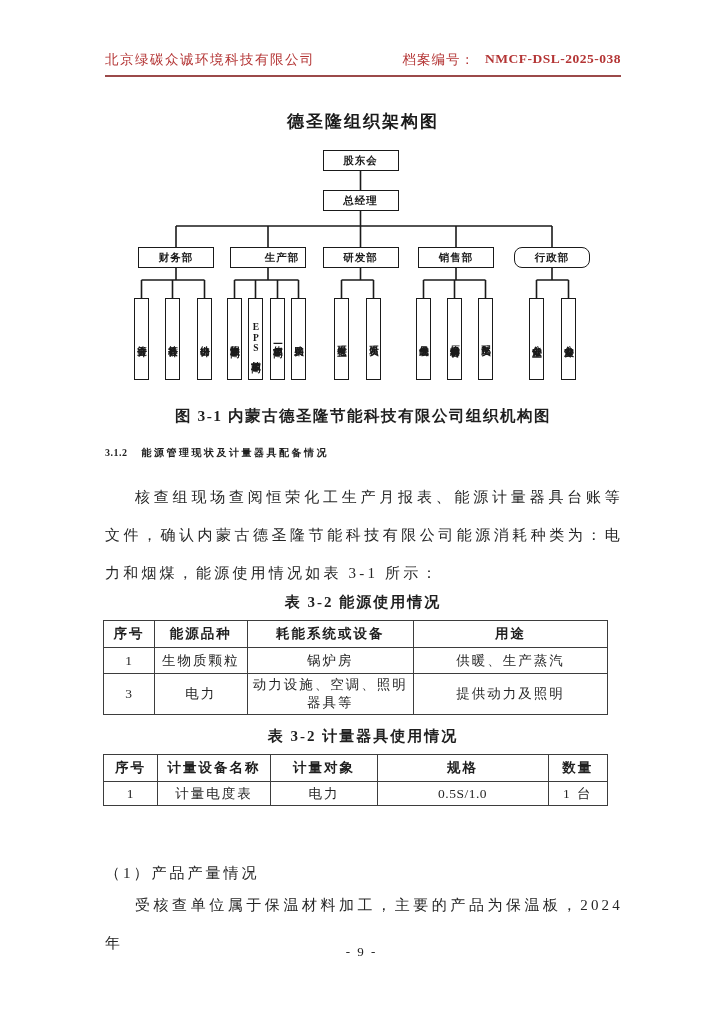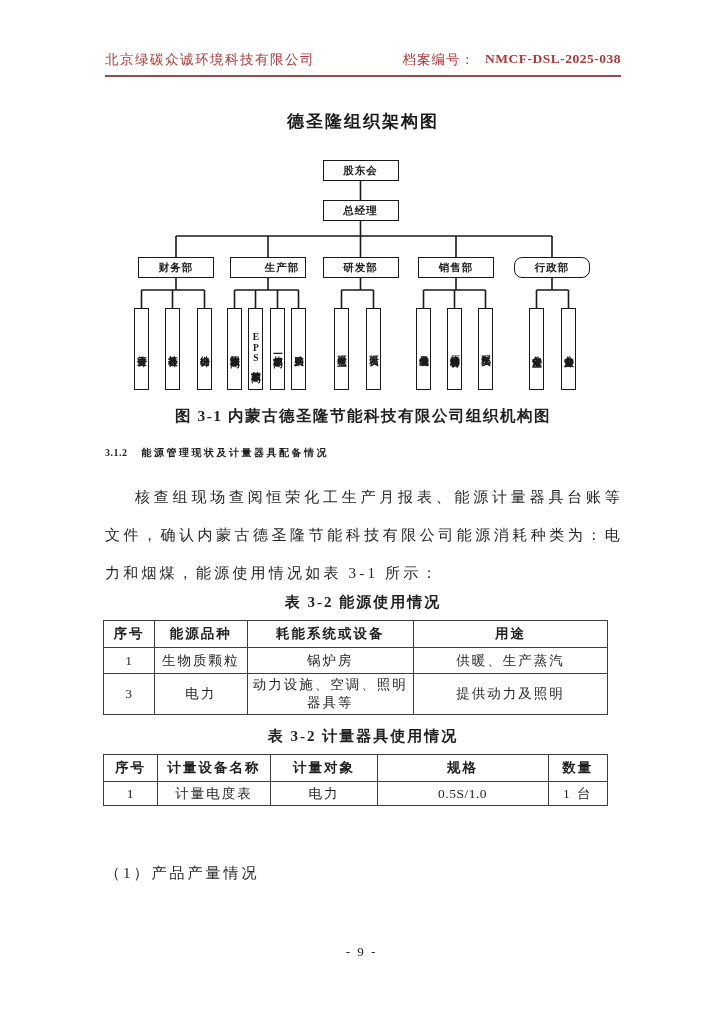--- a/index.html
+++ b/index.html
@@ -26,21 +26,21 @@
     letter-spacing: 1.5px;
   }
   .doc-header .file-no { display: flex; gap: 10px; letter-spacing: 1px; }
   .doc-header .file-no .val { font-family: "Liberation Serif", serif; font-weight: bold; letter-spacing: 0.5px; }
   
   .org-title {
     position: absolute; top: 110px; left: 105px; width: 516px;
     text-align: center; font-weight: bold; font-size: 17px; letter-spacing: 2px;
     color: #1a1a1a;
   }
-  .chart { position: absolute; top: 160px; left: 110px; width: 520px; height: 240px; }
+  .chart { position: absolute; top: 150px; left: 110px; width: 520px; height: 240px; }
   .chart svg { position: absolute; inset: 0; }
   .cbox {
     position: absolute;
     border: 1.5px solid #1a1a1a;
     background: #fff;
     display: flex; align-items: center; justify-content: center;
     font-weight: bold; color: #1a1a1a;
   }
   .cbox.wide { width: 76px; height: 21px; font-size: 10.5px; letter-spacing: 1px; }
   .cbox.leaf {
@@ -245,16 +245,17 @@
       <td>计量电度表</td>
       <td>电力</td>
       <td class="mono">0.5S/1.0</td>
       <td>1 台</td>
     </tr>
   </tbody>
     </table>
 
 
   <div class="para sub1">（1）产品产量情况</div>
+  <div class="para indent p2">受核查单位属于保温材料加工，主要的产品为保温板，2024 年</div>
 
   <div class="footer">- 9 -</div>
 
 </div>
 
 </body></html>

